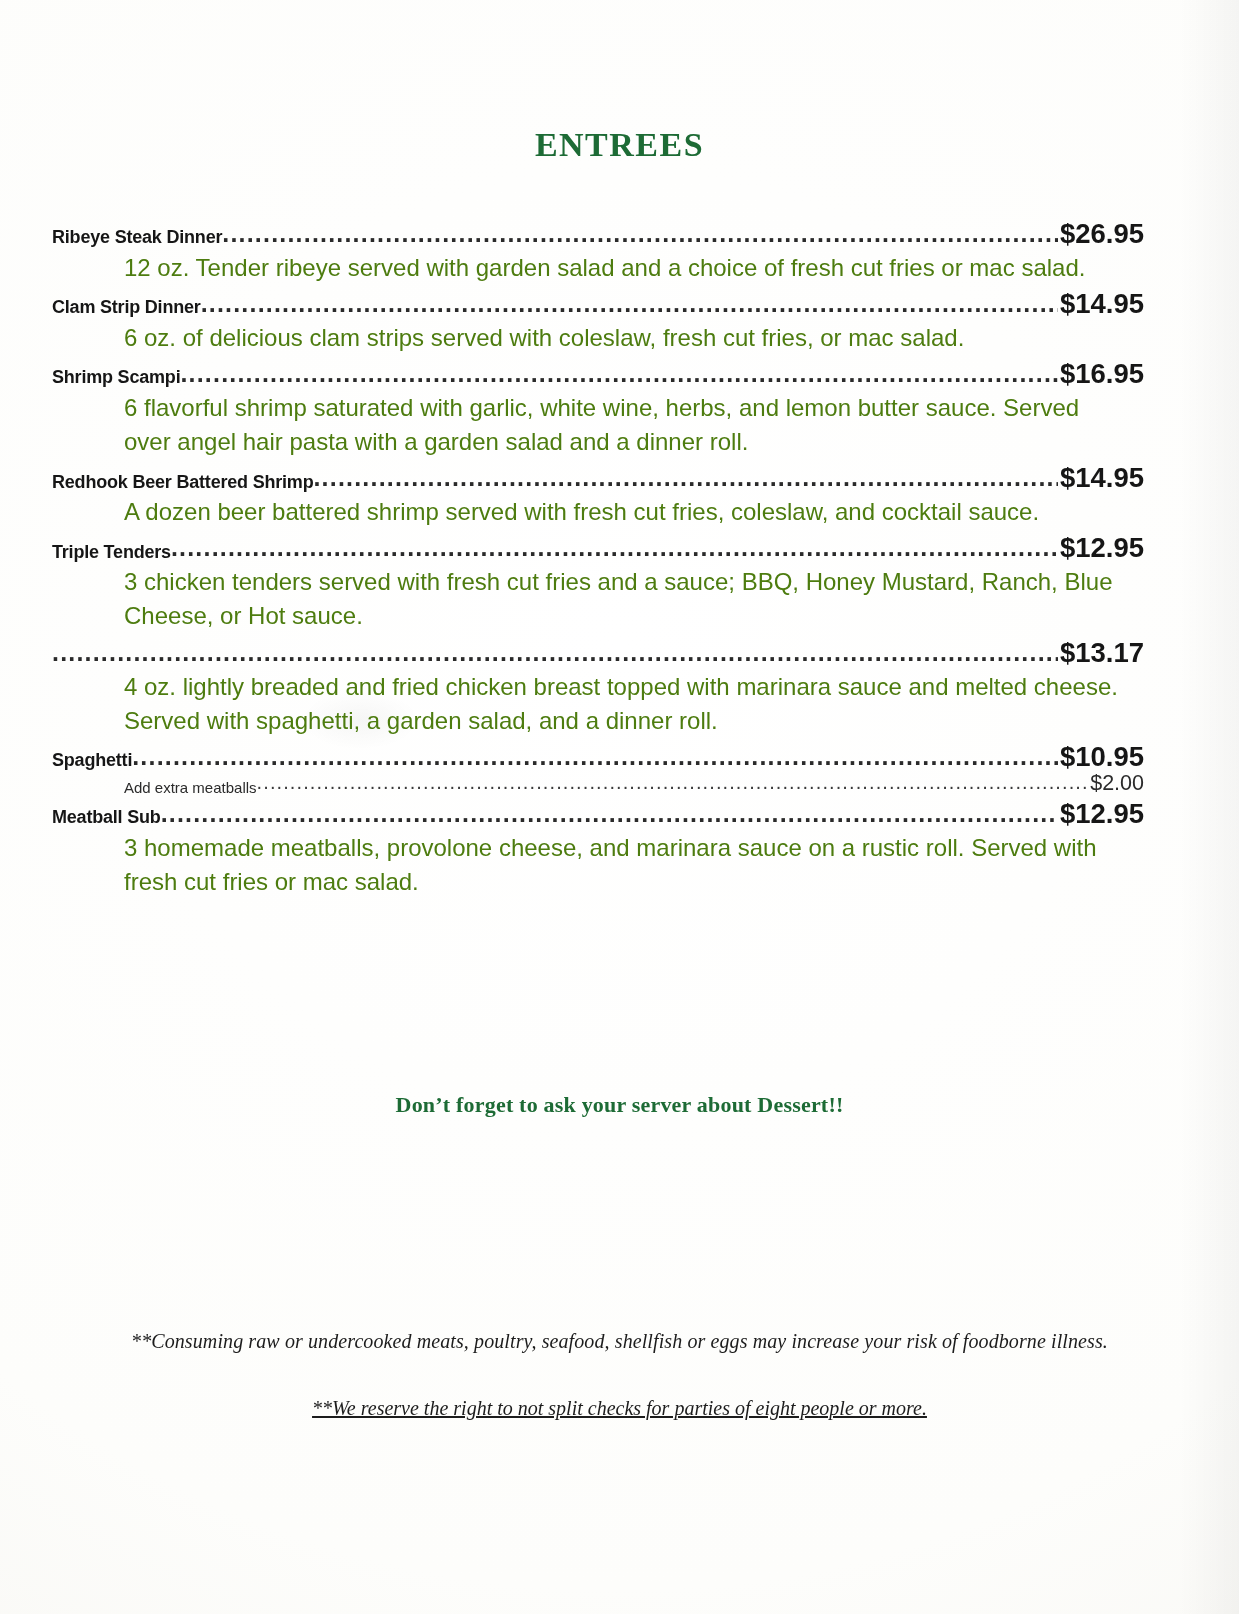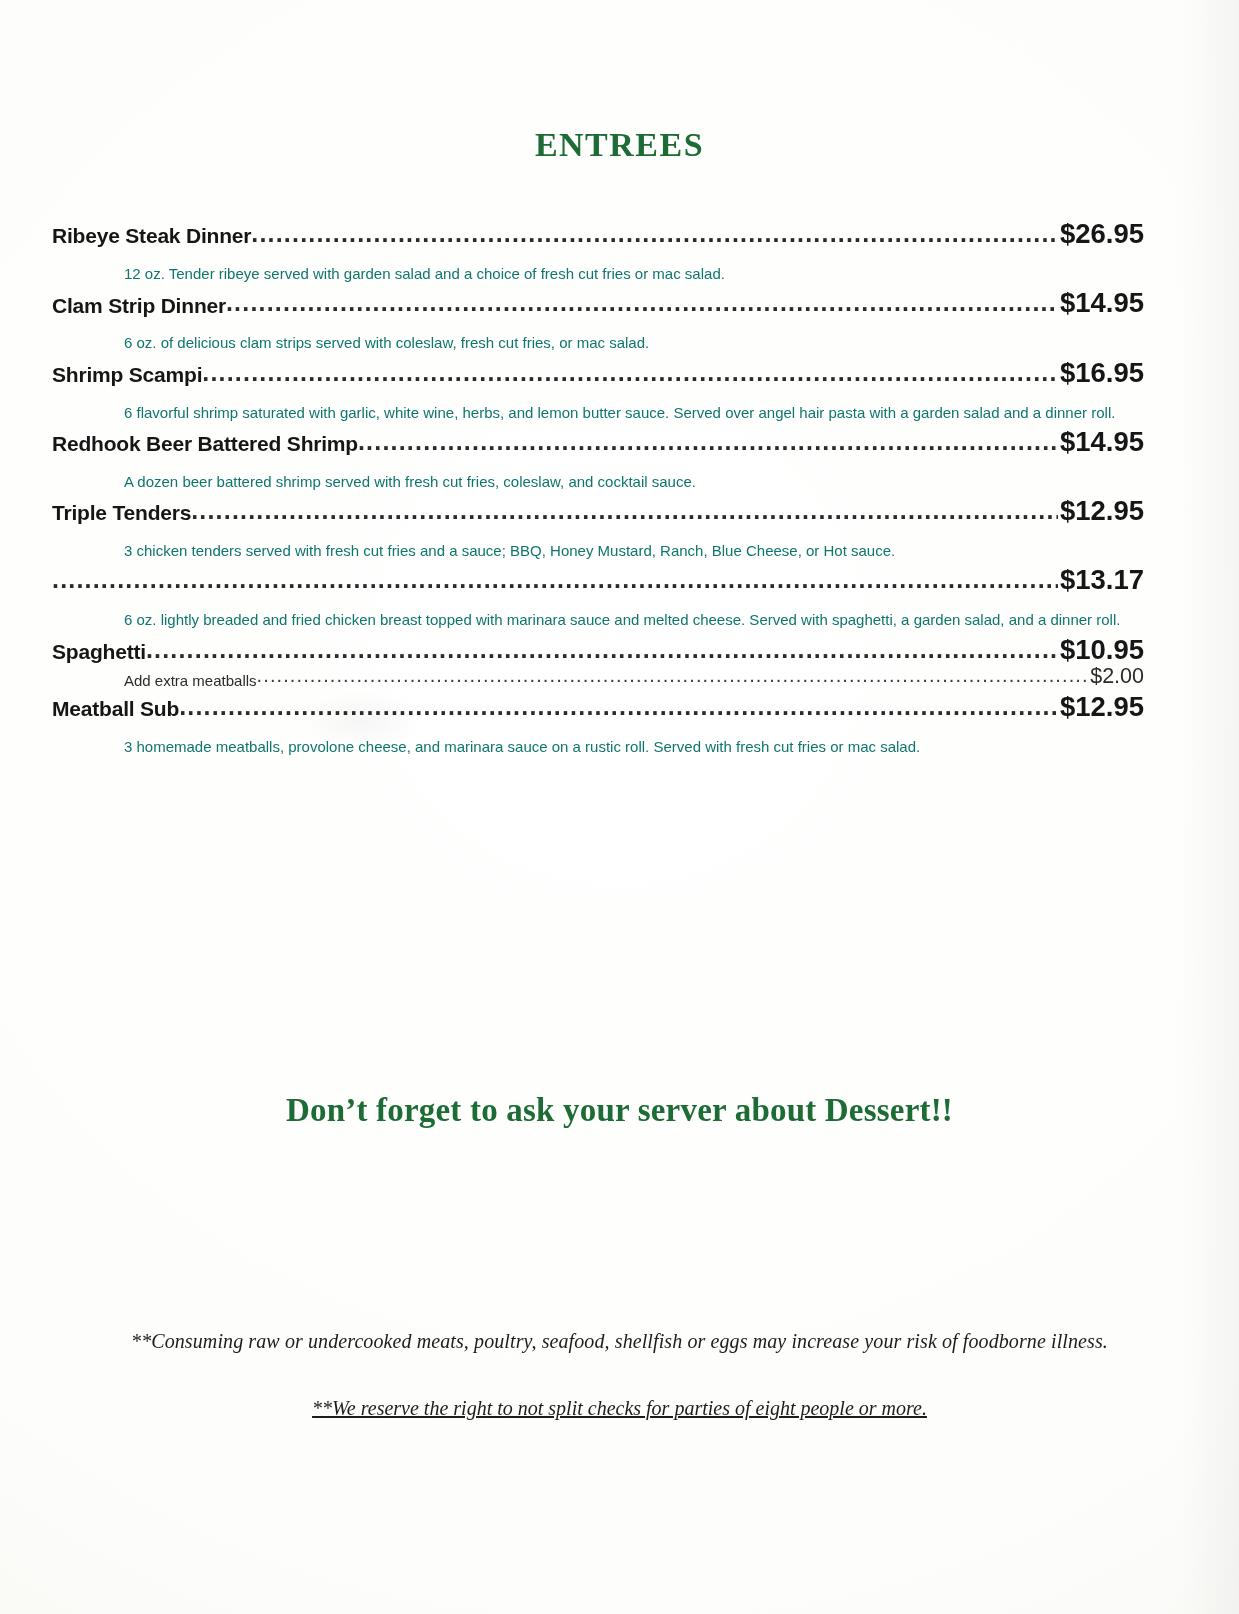--- a/index.html
+++ b/index.html
@@ -50,21 +50,21 @@
   .item {
     margin: 0;
   }
   .item-head {
     display: flex;
     align-items: flex-end;
     width: 100%;
     white-space: nowrap;
   }
   .item-name {
-    font-size: 21px;
+    font-size: 18px;
     font-weight: bold;
     color: #161616;
     letter-spacing: -0.2px;
     line-height: 1.32;
   }
   .dots {
     flex: 1 1 auto;
     overflow: hidden;
     position: relative;
     height: 27px;
@@ -80,25 +80,25 @@
     color: #2a2a2a;
     white-space: nowrap;
   }
   .item-price {
     font-size: 27.5px;
     font-weight: bold;
     color: #161616;
     padding-left: 2px;
   }
   .item-desc {
-    font-size: 15px;
+    font-size: 24px;
     font-weight: 400;
-    color: #0f766e;
+    color: #4d7c0f;
     line-height: 1.42;
-    margin: 13px 0 3px 72px;
+    margin: 1px 0 3px 72px;
     max-width: 1000px;
   }
   .sub-line {
     display: flex;
     align-items: flex-end;
     margin: -2px 0 2px 72px;
     width: calc(100% - 72px);
     white-space: nowrap;
   }
   .sub-name {
@@ -126,21 +126,21 @@
     color: #2b2b2b;
   }
   .dessert {
     position: absolute;
     top: 1092px;
     left: 0;
     width: 1239px;
     text-align: center;
     font-family: "Liberation Serif", serif;
     font-weight: bold;
-    font-size: 33px;
+    font-size: 22px;
     color: #1d6b35;
     letter-spacing: 0.2px;
   }
   .footnotes {
     position: absolute;
     left: 0;
     top: 1330px;
     width: 1239px;
     text-align: center;
     font-family: "Liberation Serif", serif;
@@ -227,21 +227,21 @@
         <span class="item-price">$12.95</span>
       </div>
       <div class="item-desc">3 chicken tenders served with fresh cut fries and a sauce; BBQ, Honey Mustard, Ranch, Blue Cheese, or Hot sauce.</div>
     </div>
 
     <div class="item">
       <div class="item-head">
         <span class="dots"></span>
         <span class="item-price">$13.17</span>
       </div>
-      <div class="item-desc">6 oz. lightly breaded and fried chicken breast topped with marinara sauce and melted cheese. Served with spaghetti, a garden salad, and a dinner roll.</div>
+      <div class="item-desc">4 oz. lightly breaded and fried chicken breast topped with marinara sauce and melted cheese. Served with spaghetti, a garden salad, and a dinner roll.</div>
     </div>
 
     <div class="item">
       <div class="item-head">
         <span class="item-name">Spaghetti</span>
         <span class="dots"></span>
         <span class="item-price">$10.95</span>
       </div>
       <div class="sub-line">
         <span class="sub-name">Add extra meatballs</span>

